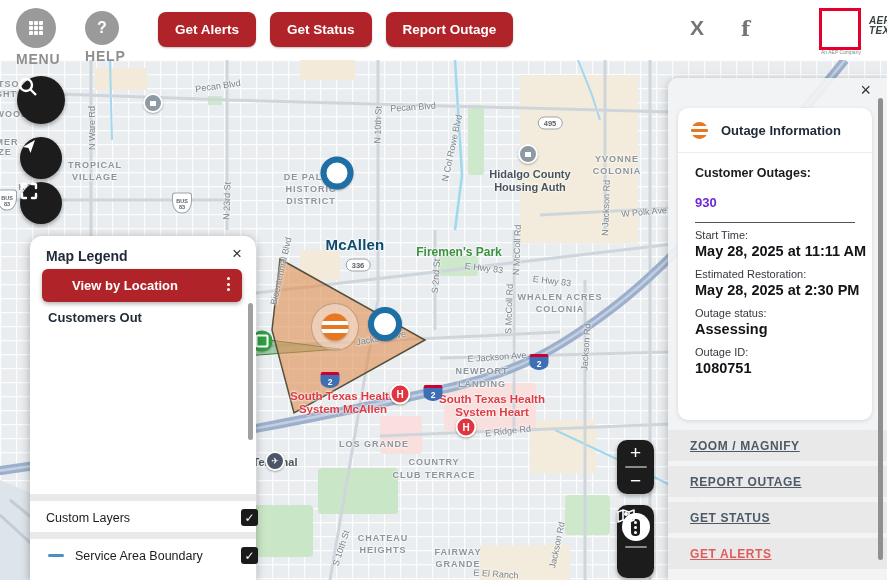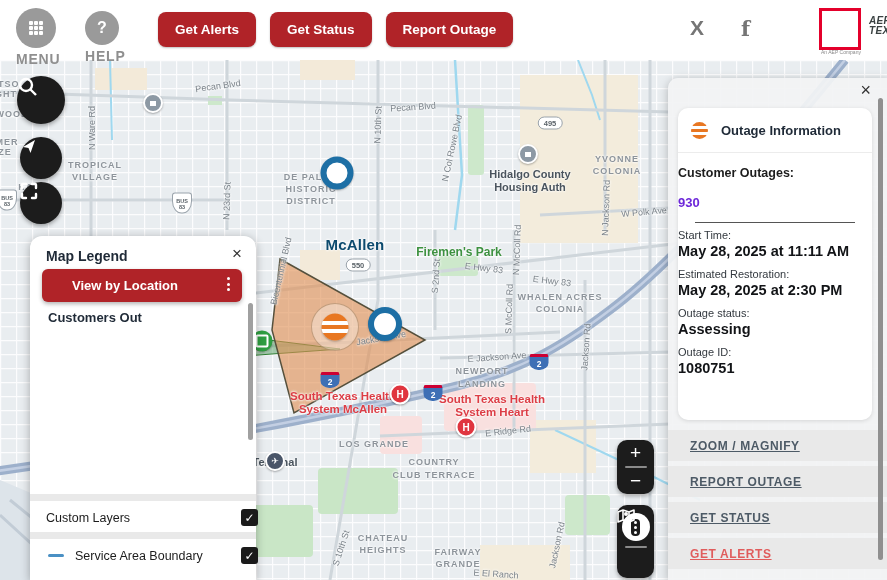--- a/index.html
+++ b/index.html
@@ -103,21 +103,21 @@
   
   #panel{position:absolute;left:668px;top:78px;width:219px;height:502px;background:rgba(242,243,244,.93);
          border-radius:10px 0 0 0;box-shadow:0 2px 10px rgba(0,0,0,.25);z-index:30;}
   #panel-close{position:absolute;right:16px;top:2px;font-size:18px;color:#333;cursor:pointer;}
   #panel-scroll{position:absolute;right:4px;top:20px;width:5px;height:462px;background:#8f8f8f;border-radius:3px;}
   #card{position:absolute;left:10px;top:30px;width:194px;height:312px;background:#fff;border-radius:10px;
         box-shadow:0 1px 4px rgba(0,0,0,.12);}
   #card-head{height:44px;border-bottom:1px solid #ececec;display:flex;align-items:center;padding-left:13px;}
   #card-head .mk{position:static;transform:none;width:17px;height:17px;box-shadow:none;}
   #card-title{margin-left:13px;font-size:13px;font-weight:700;color:#1f2a37;}
-  .fld{}
+  .fld{padding-left:17px;}
   .fld-label-lg{font-size:12.5px;font-weight:700;color:#1c1c1c;margin-top:13px;}
   .fld-value-lg{font-size:13px;font-weight:600;color:#6d28d9;margin-top:15px;}
   .fld-hr{width:160px;border:none;border-top:1.5px solid #555;margin:12px 0 10px 17px;}
   .fld-label{font-size:11px;color:#33393f;margin-top:9px;}
   .fld-value{font-size:14.5px;font-weight:700;color:#121417;margin-top:2px;}
   #panel-links{position:absolute;left:0;top:352px;width:100%;display:flex;flex-direction:column;gap:5px;}
   .plink{height:31px;background:#e9e9e9;display:flex;align-items:center;padding-left:22px;cursor:pointer;}
   .plink span{font-size:12px;font-weight:700;letter-spacing:.6px;color:#4d5a66;text-decoration:underline;}
   .plink.red span{color:#e05c5c;}
 </style>
@@ -266,21 +266,21 @@
       <span class="map-lbl road" style="left: 644px; top: 152px; transform: translate(-50%, -50%) rotate(-5deg);">W Polk Ave</span>
       <span class="map-lbl road" style="left: 606px; top: 148px; transform: translate(-50%, -50%) rotate(-88deg);">N Jackson Rd</span>
       <span class="map-lbl road" style="left: 381px; top: 278px; transform: translate(-50%, -50%) rotate(-10deg);">Jackson Ave</span>
       <span class="map-lbl road" style="left: 497px; top: 297px; transform: translate(-50%, -50%) rotate(-4deg);">E Jackson Ave</span>
       <span class="map-lbl road" style="left: 586px; top: 287px; transform: translate(-50%, -50%) rotate(-86deg);">Jackson Rd</span>
       <span class="map-lbl road" style="left: 557px; top: 485px; transform: translate(-50%, -50%) rotate(-78deg);">Jackson Rd</span>
       <span class="map-lbl road" style="left: 508px; top: 371px; transform: translate(-50%, -50%) rotate(-6deg);">E Ridge Rd</span>
       <span class="map-lbl road" style="left: 341px; top: 488px; transform: translate(-50%, -50%) rotate(-72deg);">S 10th St</span>
       <span class="map-lbl road" style="left: 496px; top: 514px; transform: translate(-50%, -50%) rotate(4deg);">E El Ranch</span>
       <span class="map-lbl road" style="left: 281px; top: 211px; transform: translate(-50%, -50%) rotate(-77deg);">Bicentennial Blvd</span>
-      <span class="sh sh-oval" style="left: 358px; top: 205px;">550</span>
+      <span class="sh sh-oval" style="left: 358px; top: 205px;">336</span>
       <span class="sh sh-oval" style="left: 550px; top: 63px;">495</span>
       <span class="sh sh-us" style="left: 7px; top: 140px;">
         <span>BUS</span>
         <span>83</span>
       </span>
       <span class="sh sh-us" style="left: 182px; top: 143px;">
         <span>BUS</span>
         <span>83</span>
       </span>
       <span class="sh sh-i" style="left: 330px; top: 320px;">2</span>

